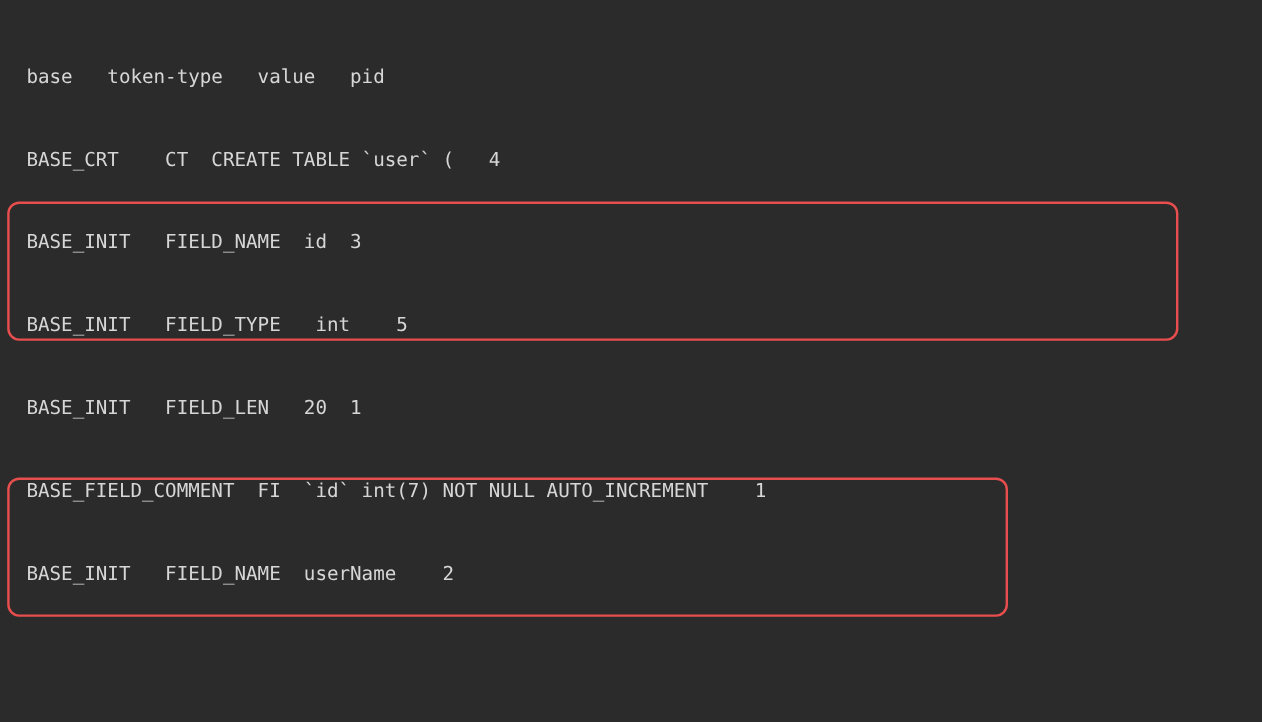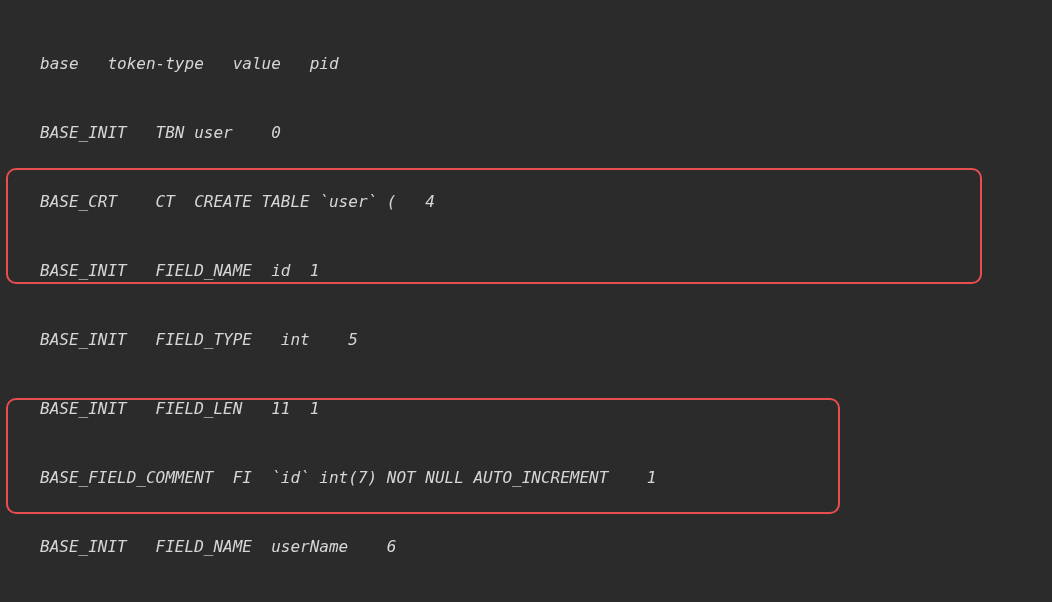--- a/index.html
+++ b/index.html
@@ -13,23 +13,22 @@
   .terminal {
     font-family: "Menlo", "Consolas", monospace;
     font-size: 16px;
     line-height: 23px;
     color: #d6d6d6;
     padding: 6px 0 0 0;
     white-space: pre;
     position: relative;
   }
   .line {
-    padding-left: 40px;
+    padding-left: 22px;
     height: 23px;
-    font-style: italic;
   }
   .box {
     position: absolute;
     border: 2px solid #e84e4e;
     border-radius: 10px;
     pointer-events: none;
   }
   .box1 {
     left: 6px;
     top: 168px;
@@ -41,27 +40,26 @@
     top: 398px;
     width: 830px;
     height: 112px;
   }
 </style>
 </head>
 <body>
 
 <div class="terminal">
   <div class="line">base   token-type   value   pid</div>
-  <div class="line">BASE_INIT   TBN user    0</div>
   <div class="line">BASE_CRT    CT  CREATE TABLE `user` (   4</div>
-  <div class="line">BASE_INIT   FIELD_NAME  id  1</div>
+  <div class="line">BASE_INIT   FIELD_NAME  id  3</div>
   <div class="line">BASE_INIT   FIELD_TYPE   int    5</div>
-  <div class="line">BASE_INIT   FIELD_LEN   11  1</div>
+  <div class="line">BASE_INIT   FIELD_LEN   20  1</div>
   <div class="line">BASE_FIELD_COMMENT  FI  `id` int(7) NOT NULL AUTO_INCREMENT    1</div>
-  <div class="line">BASE_INIT   FIELD_NAME  userName    6</div>
+  <div class="line">BASE_INIT   FIELD_NAME  userName    2</div>
   
   
   
   
   
   
   
   
   
   

